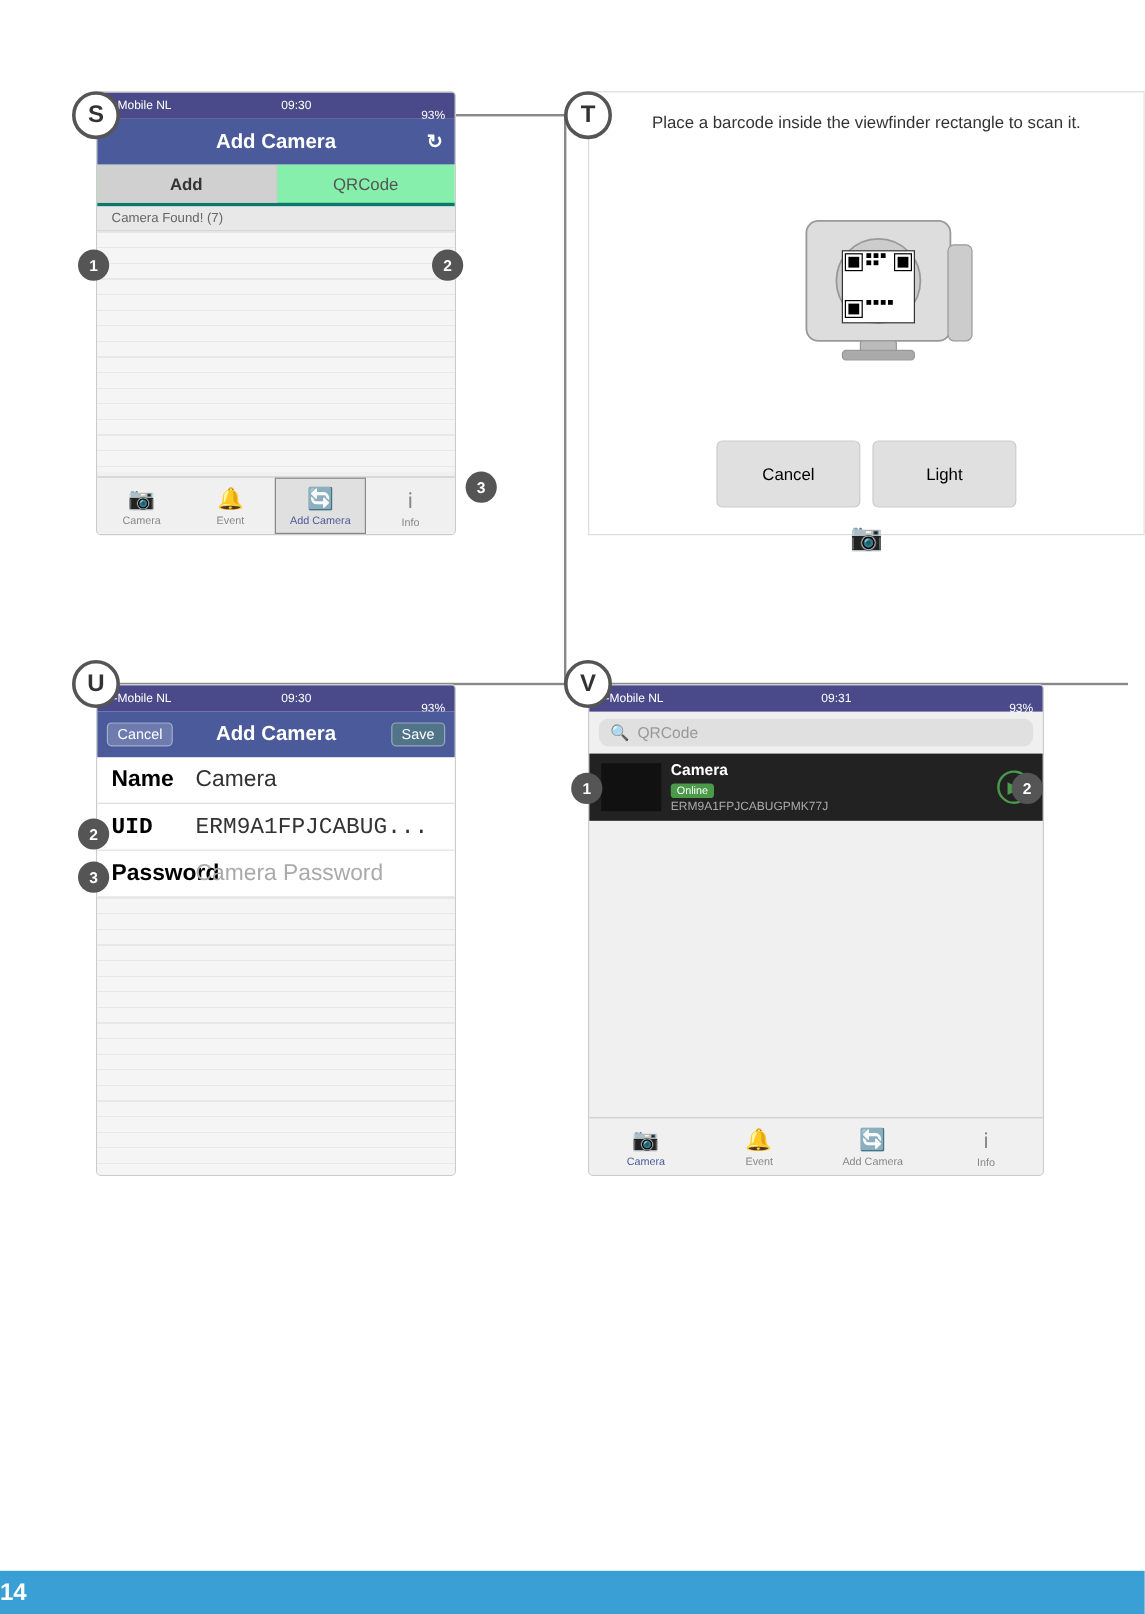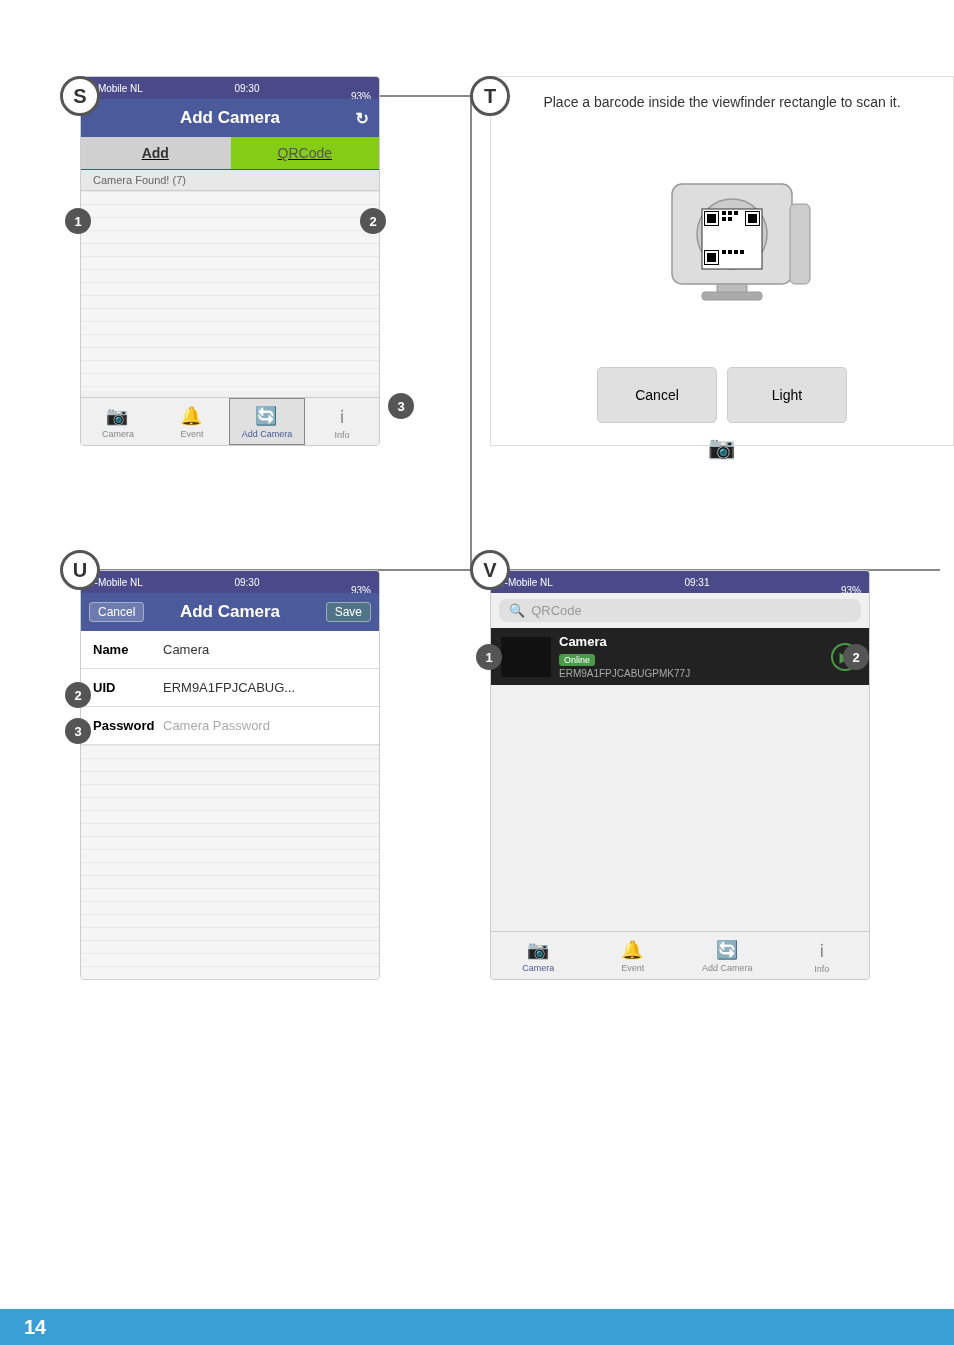--- a/index.html
+++ b/index.html
@@ -15,21 +15,20 @@
     
     .page-footer {
       position: absolute;
       bottom: 0;
       left: 0;
       width: 954px;
       height: 36px;
       background: #3a9fd5;
       display: flex;
       align-items: center;
-      padding-left: 24px;
     }
     .page-number {
       color: #fff;
       font-size: 20px;
       font-weight: bold;
     }
 
     
     .section-label {
       position: absolute;
@@ -191,21 +190,21 @@
       height: 410px;
     }
 
     
     .form-row {
       display: flex;
       align-items: center;
       padding: 8px 12px;
       border-bottom: 1px solid #ddd;
       background: #fff;
-      font-size: 13px;
+      font-size: 19px;
       min-height: 38px;
     }
     .form-label {
       font-weight: bold;
       width: 70px;
       color: #000;
     }
     .form-value {
       color: #333;
       flex: 1;
@@ -330,21 +329,21 @@
     <span class="status-bar-right">
       <span>93%</span>
     </span>
   </div>
 
   <div class="nav-bar">
     <span>Add Camera</span>
     <span class="nav-bar-icon">↻</span>
   </div>
 
-  <div style="display:flex; background:#84cc16; border-bottom:1px solid #0f766e;text-decoration:underline;">
+  <div style="display:flex; background:#86efac; border-bottom:3px solid #0f766e;">
     <div style="flex:1; text-align:center; padding:8px; font-size:14px; font-weight:bold; color:#333; background:#d0d0d0; border-right:1px solid #ccc; cursor:pointer;">Add</div>
     <div style="flex:1; text-align:center; padding:8px; font-size:14px; color:#555; cursor:pointer;">QRCode</div>
   </div>
 
   <div class="list-section-header">Camera Found! (7)</div>
 
   <div class="gray-rows" style="height:200px;"></div>
 
   <div class="tab-bar">
     <div class="tab-item">
@@ -442,21 +441,21 @@
   <div class="nav-bar">
     <button class="nav-bar-btn" style="left:8px;">Cancel</button>
     <span>Add Camera</span>
     <button class="nav-bar-btn" style="right:8px; background:rgba(100,180,100,0.3);">Save</button>
   </div>
 
   <div class="form-row">
     <span class="form-label">Name</span>
     <span class="form-value">Camera</span>
   </div>
-  <div class="form-row" style="position:relative;">
+  <div class="form-row" style="position:relative;font-family:Liberation Mono, monospace;">
     <span class="form-label">UID</span>
     <span class="form-value">ERM9A1FPJCABUG...</span>
   </div>
   <div class="form-row" style="position:relative;">
     <span class="form-label">Password</span>
     <span class="form-placeholder">Camera Password</span>
   </div>
 
   <div class="gray-rows" style="height:250px;"></div>
 </div>

